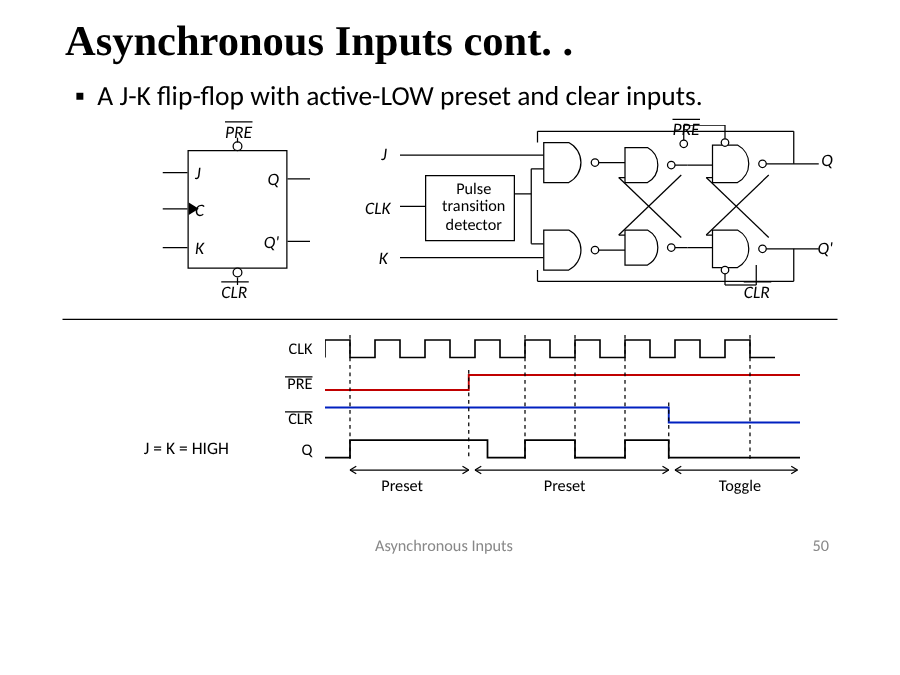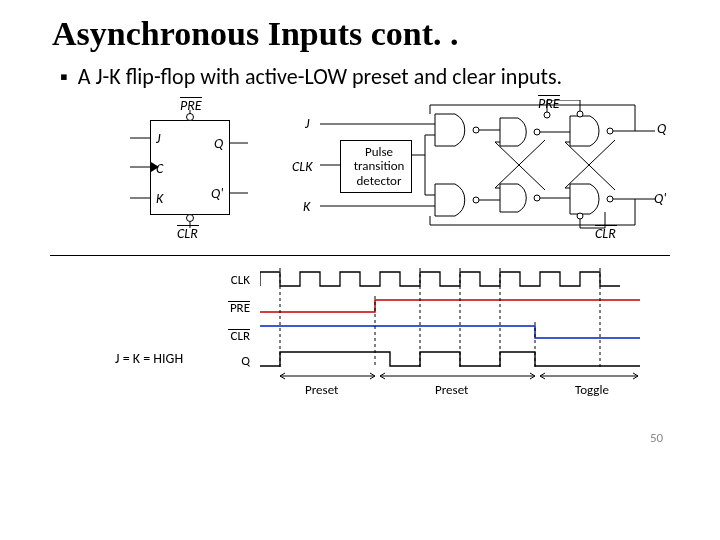--- a/index.html
+++ b/index.html
@@ -279,15 +279,16 @@
       <path d="M120 108 l5 -3 M120 108 l5 3 M275 108 l-5 -3 M275 108 l-5 3"></path>
       <line x1="280" y1="108" x2="378" y2="108"></line>
       <path d="M280 108 l5 -3 M280 108 l5 3 M378 108 l-5 -3 M378 108 l-5 3"></path>
     </g>
   </svg>
 
   <div class="seg-lbl" style="left:305px; top:292px;">Preset</div>
   <div class="seg-lbl" style="left:435px; top:292px;">Preset</div>
   <div class="seg-lbl" style="left:575px; top:292px;">Toggle</div>
 
+  <div class="footer-text" style="left:300px; top:340px;">Asynchronous Inputs</div>
   <div class="footer-text" style="left:650px; top:340px;">50</div>
 
 </div>
 
 </body></html>

